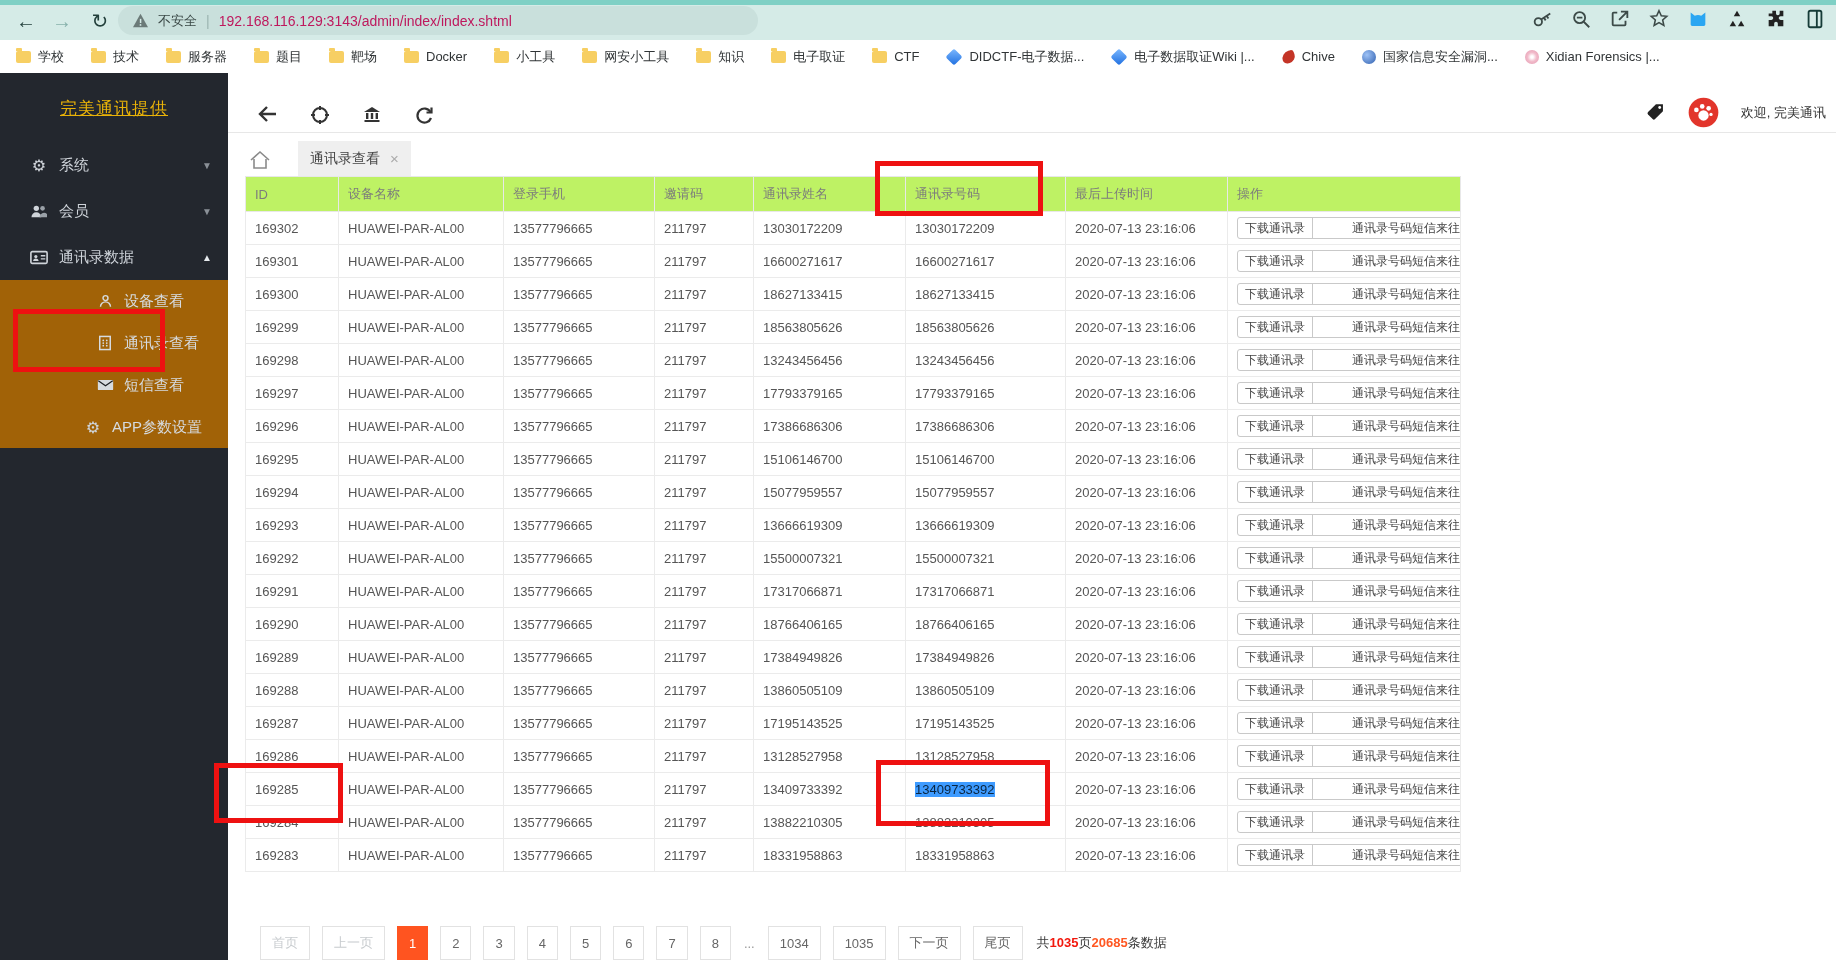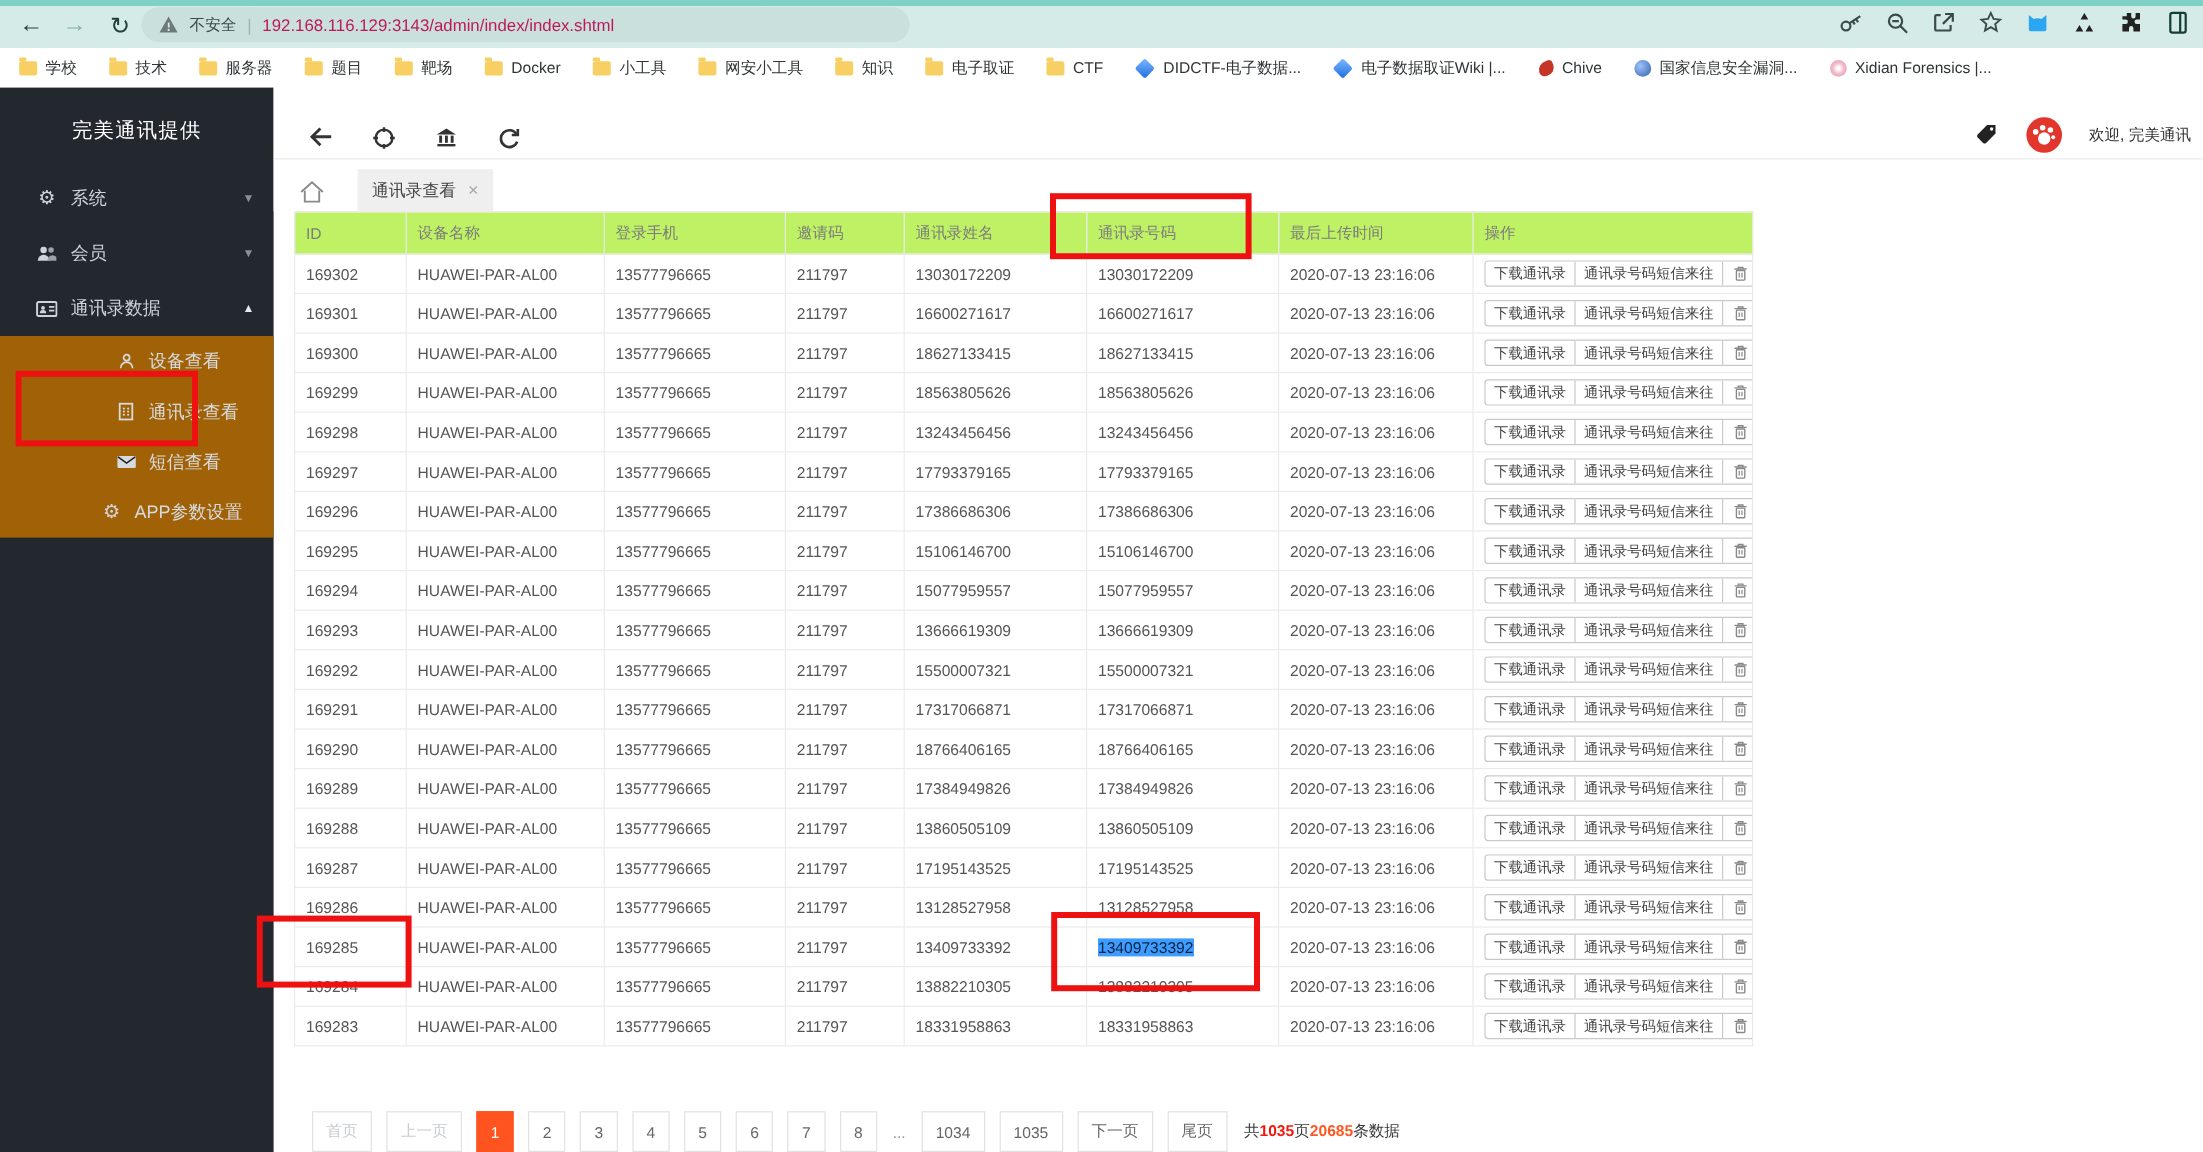--- a/index.html
+++ b/index.html
@@ -28,21 +28,21 @@
   .bm-icon{width:15px;height:12px;position:relative;flex:none;}
   .bm-icon.folder{background:#f7cf63;border-radius:2px;}
   .bm-icon.folder::before{content:'';position:absolute;top:-3px;left:0;width:6px;height:3px;background:#f7cf63;border-radius:1px 1px 0 0;}
   .bm-icon.gem{width:12px;height:12px;background:linear-gradient(135deg,#7db9ff,#1f6fe0);transform:rotate(45deg);border-radius:2px;margin:0 2px;}
   .bm-icon.pepper{width:13px;height:12px;background:#c43527;border-radius:70% 30% 60% 40%;transform:rotate(-18deg);}
   .bm-icon.globe{width:14px;height:14px;border-radius:50%;background:radial-gradient(circle at 35% 35%,#9fc3f7,#2f5fae);}
   .bm-icon.rose{width:14px;height:14px;border-radius:50%;background:radial-gradient(circle at 50% 50%,#fff 12%,#f2bccb 45%,#e296ae);}
 
   
   .sidebar{position:absolute;top:73px;left:0;width:228px;height:887px;background:#23272e;}
-  .sb-title{color:#ffffff;text-align:center;padding-top:24px;font-size:17px;letter-spacing:1px;}
+  .sb-title{color:#eab308;text-align:center;padding-top:24px;font-size:17px;letter-spacing:1px;text-decoration:underline;}
   .sb-menu{margin-top:22px;}
   .sb-item{height:46px;display:flex;align-items:center;padding-left:30px;gap:11px;color:#cfd4da;font-size:15px;
            position:relative;cursor:pointer;}
   .sb-item .chev{position:absolute;right:16px;font-size:10px;color:#8a9097;}
   .sb-item .chev.up{color:#e6eaed;}
   .sb-sub{background:#a16207;}
   .sb-subitem{height:42px;display:flex;align-items:center;padding-left:96px;gap:10px;color:#d6dbe0;font-size:15px;cursor:pointer;}
   .sb-subitem.lvl2{padding-left:84px;}
   .sb-ico{flex:none;display:flex;align-items:center;justify-content:center;width:18px;color:#cfd4da;font-size:16px;}
 
@@ -55,21 +55,21 @@
   .home-ico{margin-left:20px;margin-bottom:5px;cursor:pointer;}
   .tab{margin-left:26px;height:35px;background:#efefef;display:flex;align-items:center;padding:0 12px;gap:10px;
        font-size:14px;color:#444;cursor:pointer;}
   .tab .close{color:#aaa;font-size:15px;cursor:pointer;}
 
   
   .data-table{position:absolute;left:245px;top:176px;width:1215px;border-collapse:collapse;table-layout:fixed;font-size:13px;}
   .data-table th{height:34px;font-weight:normal;color:#7c7c7c;text-align:left;padding:0 0 0 9px;
                  border:1px solid #e8e8e8;background:#bef264;}
   .data-table td{height:32px;color:#555;padding:0 0 0 9px;border:1px solid #ebebeb;white-space:nowrap;overflow:hidden;}
-  .btn-group{display:inline-flex;border:1px solid #c9c9c9;border-radius:3px;overflow:hidden;background:#fff;vertical-align:middle;}
+  .btn-group{display:inline-flex;border:1px solid #c9c9c9;border-radius:3px;overflow:hidden;background:#fff;vertical-align:middle;gap:32px;}
   .btn-group .ab{padding:4px 7px;font-size:12px;color:#444;border-right:1px solid #c9c9c9;cursor:pointer;line-height:1;}
   .btn-group .ab:last-child{border-right:none;}
   .btn-group .ab.trash{display:flex;align-items:center;padding:3px 8px;}
   td .selected{background:#3e9bff;color:#0a2540;}
 
   
   .pagination{position:absolute;left:260px;top:926px;display:flex;align-items:center;}
   .pages{display:flex;align-items:center;gap:12px;}
   .pg{min-width:14px;height:34px;border:1px solid #e2e2e2;background:#fff;color:#666;display:flex;align-items:center;
       justify-content:center;padding:0 11px;font-size:13px;cursor:pointer;box-sizing:border-box;}

